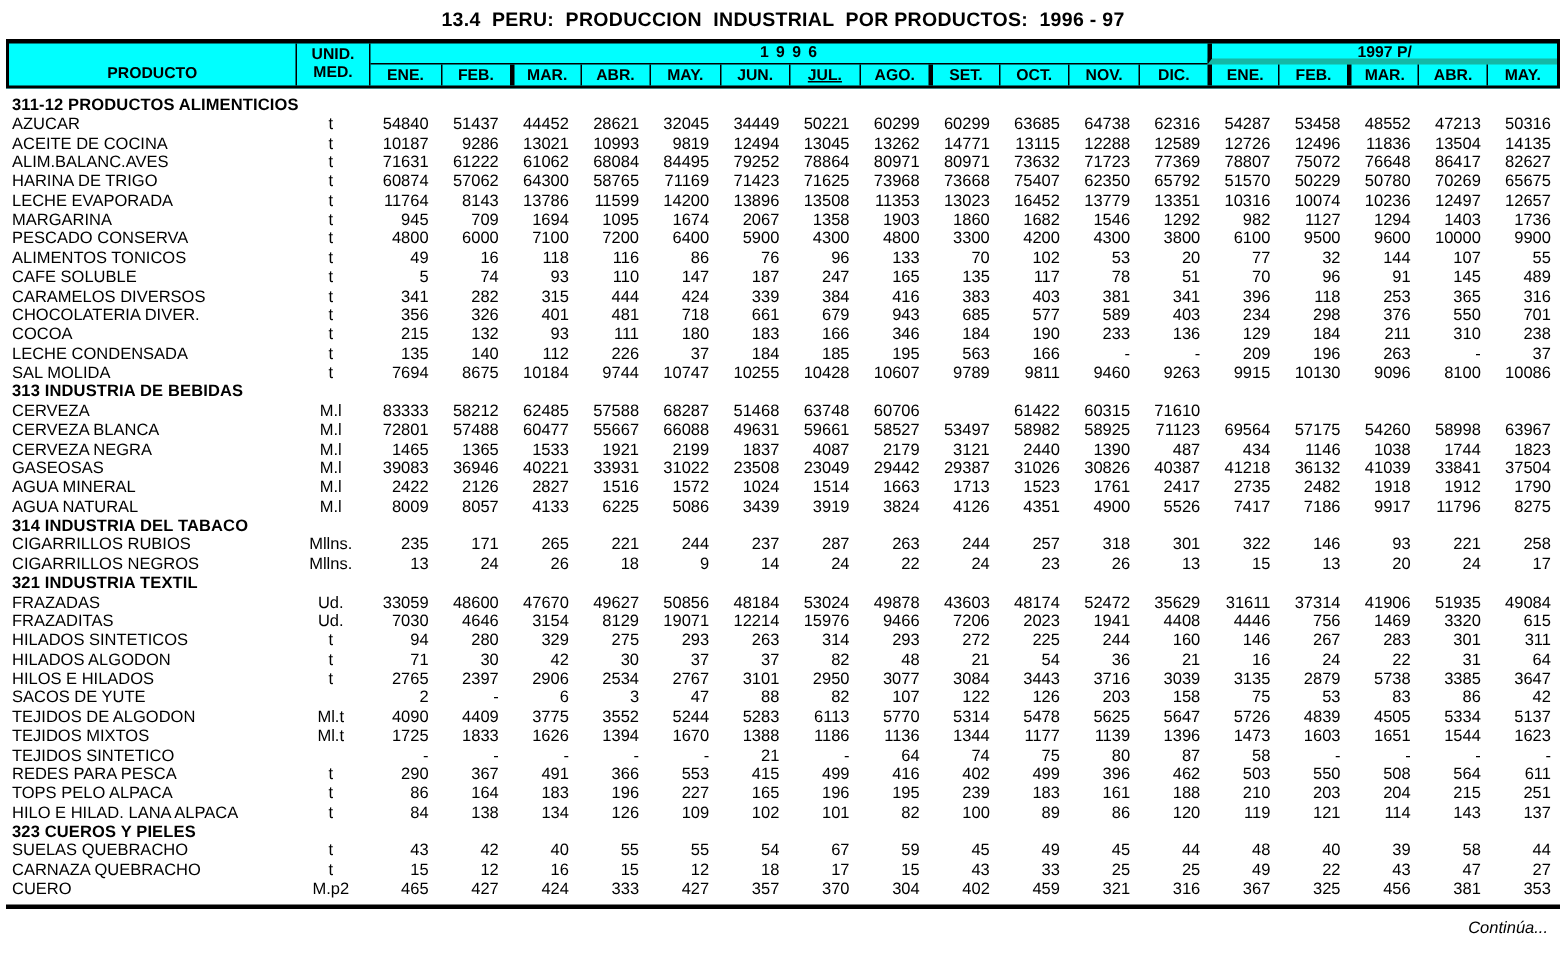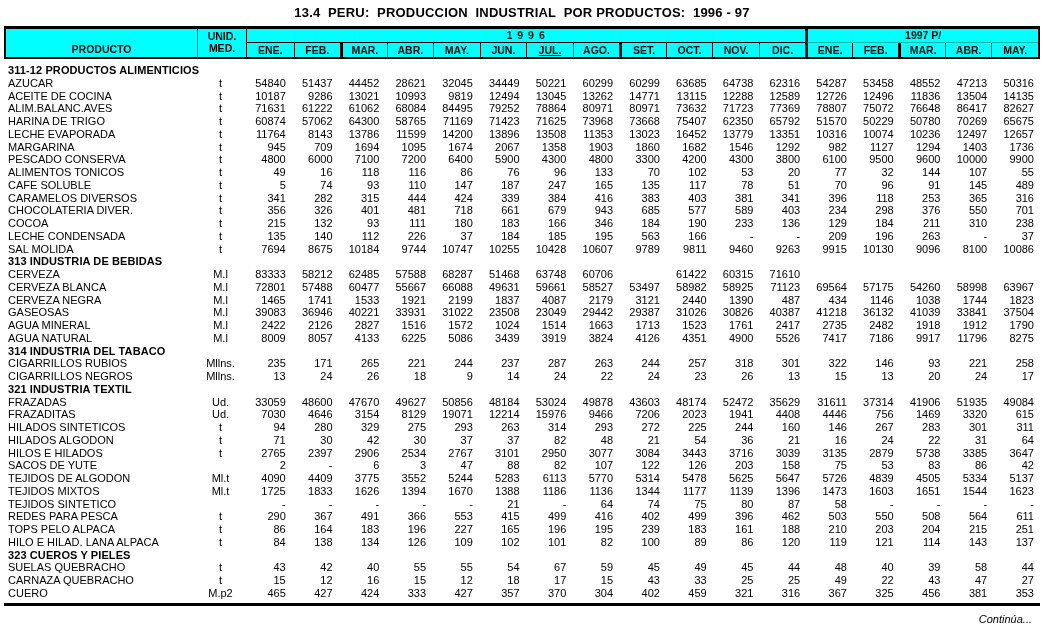--- a/index.html
+++ b/index.html
@@ -20,21 +20,21 @@
     grid-template-columns: 192px 49px repeat(17, 1fr);
     grid-template-rows: 14px 14px;
     background: #00FFFF;
     border: 2px solid #000;
     border-top: 3px solid #000;
     font-weight: bold; font-size: 10.5px;
   }
   .h-producto { grid-column: 1; grid-row: 1 / 3; border-right: 1px solid #000; text-align: center; padding-top: 14px; }
   .h-unid     { grid-column: 2; grid-row: 1 / 3; border-right: 1px solid #000; text-align: center; padding-top: 1px; }
   .h-group-1996 { grid-column: 3 / 15;  grid-row: 1; border-bottom: 1px solid #000; text-align: center; letter-spacing: 1px; }
-  .h-group-1997 { grid-column: 15 / 20; grid-row: 1; border-bottom: 1px solid #14b8a6; border-left: 3px solid #000; text-align: center; }
+  .h-group-1997 { grid-column: 15 / 20; grid-row: 1; border-bottom: 4px solid #14b8a6; border-left: 3px solid #000; text-align: center; }
   .h-month { grid-row: 2; text-align: center; border-left: 1px solid #000; padding-top: 1px; }
   .h-month.first { border-left: none; }
   .h-month.thick { border-left: 3px solid #000; }
   .tbody { padding-top: 5px; font-size: 11px; }
   .row {
     display: grid;
     grid-template-columns: 192px 49px repeat(17, 1fr);
     height: 12.75px; line-height: 12.6px;
   }
   .section-row { font-weight: bold; }
@@ -422,21 +422,21 @@
           <div class="cell num">69564</div>
           <div class="cell num">57175</div>
           <div class="cell num">54260</div>
           <div class="cell num">58998</div>
           <div class="cell num">63967</div>
         </div>
         <div class="row data-row">
           <div class="cell product">CERVEZA NEGRA</div>
           <div class="cell unit">M.l</div>
           <div class="cell num">1465</div>
-          <div class="cell num">1741</div>
+          <div class="cell num">1365</div>
           <div class="cell num">1533</div>
           <div class="cell num">1921</div>
           <div class="cell num">2199</div>
           <div class="cell num">1837</div>
           <div class="cell num">4087</div>
           <div class="cell num">2179</div>
           <div class="cell num">3121</div>
           <div class="cell num">2440</div>
           <div class="cell num">1390</div>
           <div class="cell num">487</div>

